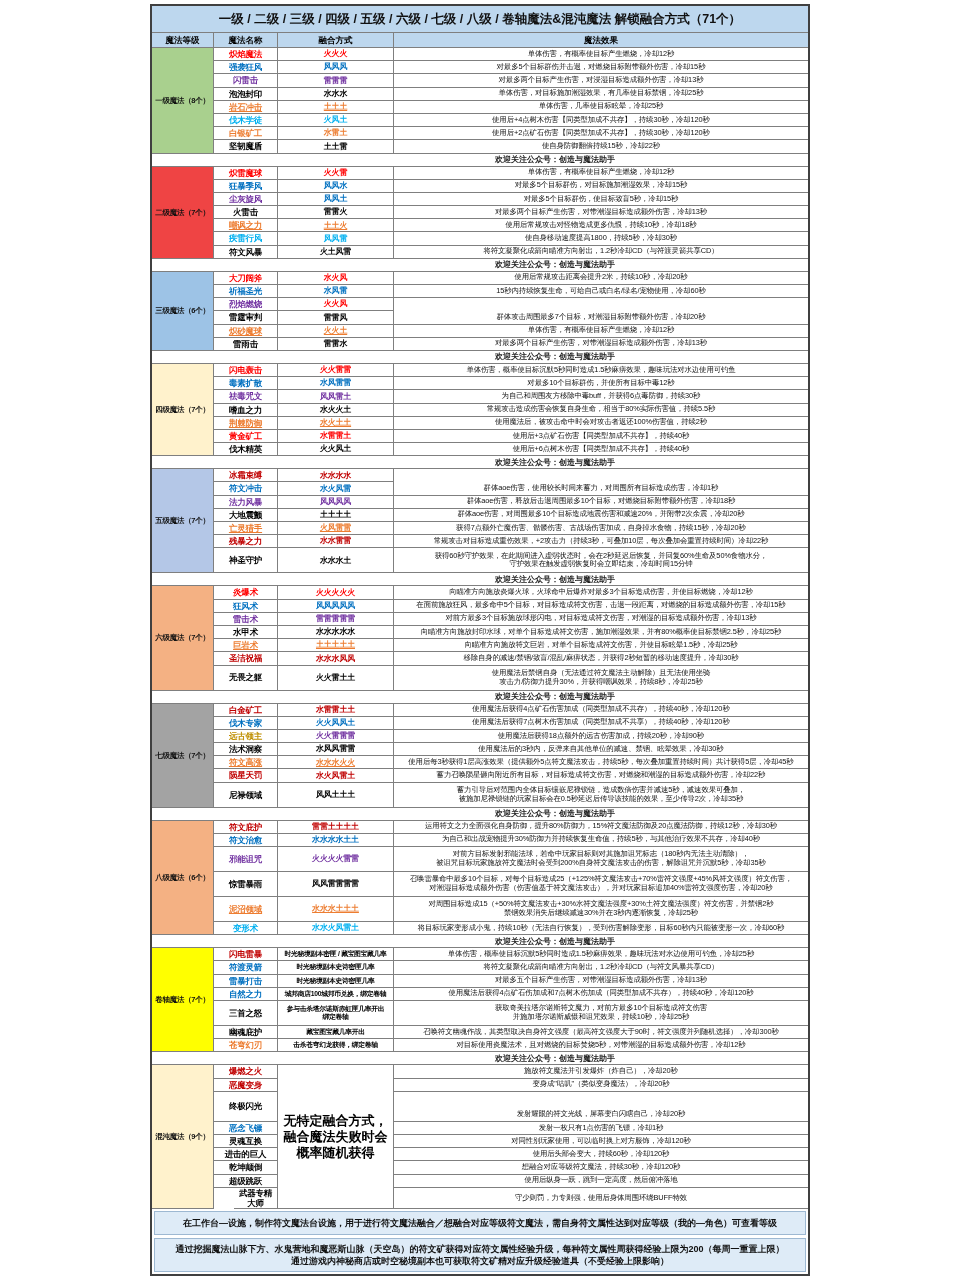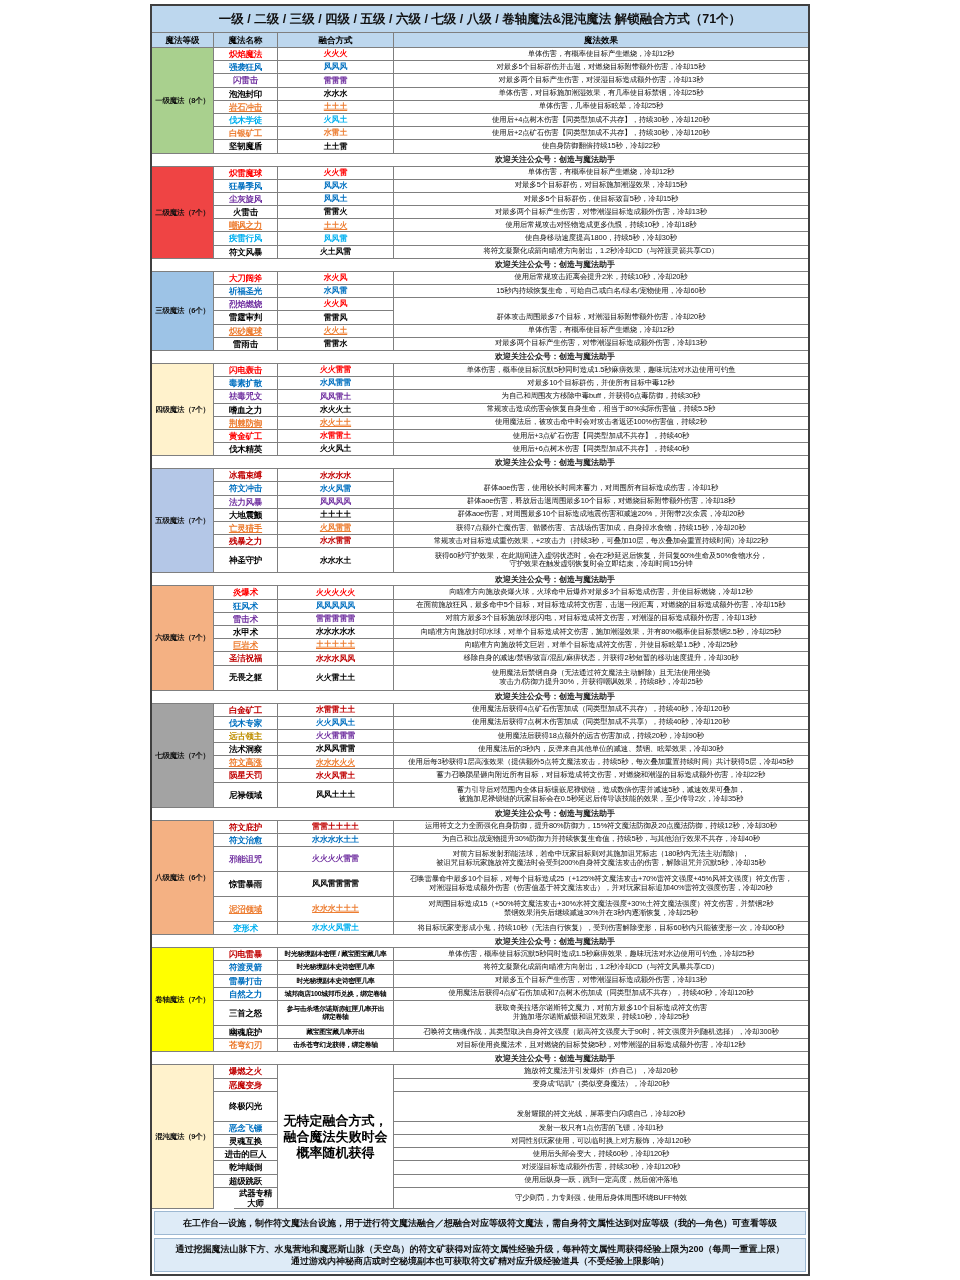--- a/index.html
+++ b/index.html
@@ -281,21 +281,21 @@
         <div class="cell ef last r1" style="grid-area: 2 / 4;">变身成"咕叽"（类似变身魔法），冷却20秒</div>
         <div class="cell nm r1" style="color: rgb(0, 0, 0); grid-area: 3 / 2;">终极闪光</div>
         <div class="cell ef last r1" style="grid-area: 3 / 4; margin-top: 17px;">发射耀眼的符文光线，屏幕变白闪瞎自己，冷却20秒</div>
         <div class="cell nm r1" style="color: rgb(0, 112, 192); grid-area: 4 / 2;">恶念飞镖</div>
         <div class="cell ef last r1" style="grid-area: 4 / 4;">发射一枚只有1点伤害的飞镖，冷却1秒</div>
         <div class="cell nm r1" style="color: rgb(0, 0, 0); grid-area: 5 / 2;">灵魂互换</div>
         <div class="cell ef last r1" style="grid-area: 5 / 4;">对同性别玩家使用，可以临时换上对方服饰，冷却120秒</div>
         <div class="cell nm r1" style="color: rgb(0, 0, 0); grid-area: 6 / 2;">进击的巨人</div>
         <div class="cell ef last r1" style="grid-area: 6 / 4;">使用后头部会变大，持续60秒，冷却120秒</div>
         <div class="cell nm r1" style="color: rgb(0, 0, 0); grid-area: 7 / 2;">乾坤颠倒</div>
-        <div class="cell ef last r1" style="grid-area: 7 / 4;">对浸湿目标造成额外伤害，持续30秒，冷却120秒</div>
+        <div class="cell ef last r1" style="grid-area: 7 / 4;">想融合对应等级符文魔法，持续30秒，冷却120秒</div>
         <div class="cell nm r1" style="color: rgb(0, 0, 0); grid-area: 8 / 2;">超级跳跃</div>
         <div class="cell ef last r1" style="grid-area: 8 / 4;">使用后纵身一跃，跳到一定高度，然后俯冲落地</div>
         <div class="cell nm r1" style="color: rgb(0, 0, 0); grid-area: 9 / 2; margin-left: 20px;">武器专精大师</div>
         <div class="cell ef last r1" style="grid-area: 9 / 4;">守少则罚，力专则强，使用后身体周围环绕BUFF特效</div>
       </div>
     </div>
   <div class="notes" id="notes-root">
       <div class="note" style="min-height: 24px;">在工作台—设施，制作符文魔法台设施，用于进行符文魔法融合／想融合对应等级符文魔法，需自身符文属性达到对应等级（我的—角色）可查看等级</div>
       <div class="note" style="min-height: 34px;">通过挖掘魔法山脉下方、水鬼营地和魔恶斯山脉（天空岛）的符文矿获得对应符文属性经验升级，每种符文属性周获得经验上限为200（每周一重置上限）
 通过游戏内神秘商店或时空秘境副本也可获取符文矿精对应升级经验道具（不受经验上限影响）</div>

